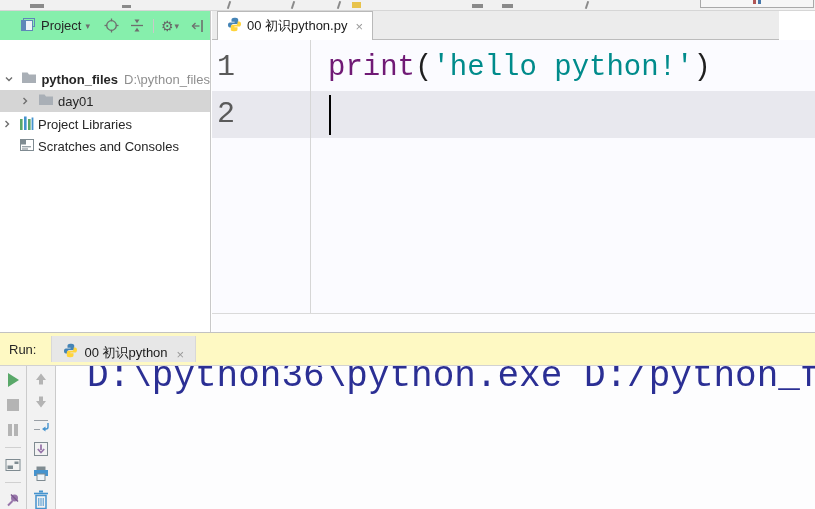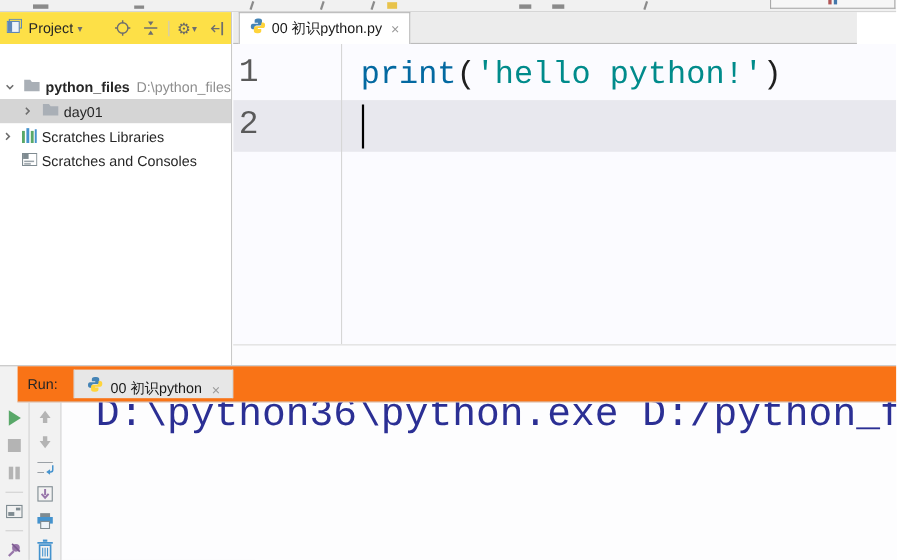--- a/index.html
+++ b/index.html
@@ -13,21 +13,21 @@
   .frag { position:absolute; background:#8a8a8a; }
   .frag-slash { width:2px; height:8px; transform:rotate(18deg); }
   .frag-yellow { background:#e8c34b; }
   .top-btn-frag { position:absolute; left:700px; top:-3px; width:114px; height:11px;
     background:#f6f6f6; border:1px solid #a9a9a9; border-top:none; }
   .btn-dot { position:absolute; top:3px; width:3px; height:4px; }
 
   
   .project-panel { position:absolute; left:0; top:11px; width:211px; height:321px;
     background:#fff; border-right:1px solid #c9c9c9; }
-  .panel-header { height:29px; background:#fde047; display:flex; align-items:center; padding:0 4px 0 6px; }
+  .panel-header { height:29px; background:#86efac; display:flex; align-items:center; padding:0 4px 0 21px; }
   .pp-title { font-size:13px; color:#262626; margin:0 4px 0 6px; }
   .hdr-chev { color:#6e6e6e; font-size:9px; margin-right:2px; }
   .hdr-icons { margin-left:auto; display:flex; align-items:center; gap:7px; }
   .hdr-sep { width:1px; height:14px; background:#c9c9c9; }
   .gear-wrap { display:flex; align-items:center; gap:1px; }
   .gear-glyph { font-size:14px; color:#666; line-height:14px; }
 
   .tree { position:relative; font-size:13px; color:#262626; }
   .tree-row { position:absolute; left:0; width:210px; height:22px; display:flex; align-items:center; }
   .tree-row.selected { background:#d5d5d5; }
@@ -46,32 +46,32 @@
   .tab-close { color:#9a9a9a; font-size:13px; margin-left:3px; cursor:default; }
 
   
   .editor { position:absolute; left:212px; top:40px; width:603px; height:273px;
     background:#fbfbff; overflow:hidden; font-family:"Liberation Mono","DejaVu Sans Mono",monospace; }
   .gutter-sep { position:absolute; left:98px; top:0; bottom:0; width:1px; background:#d6d6d6; z-index:2; }
   .line-row { position:absolute; left:0; width:603px; height:47px; line-height:47px; white-space:nowrap; }
   .line-row.hl { background:#e8e8ee; }
   .lnum { display:inline-block; width:98px; padding-left:5px; font-size:30px; color:#5a5a5a; vertical-align:top; }
   .code { display:inline-block; margin-left:18px; font-size:29px; color:#1f1f1f; vertical-align:top; }
-  .tok-kw { color:#0369a1; }
+  .tok-kw { color:#701a75; }
   .tok-str { color:#008b8b; }
   .caret { position:absolute; left:117px; top:4px; width:2px; height:40px; background:#000; }
 
   .scroll-strip { position:absolute; left:212px; top:313px; width:603px; height:19px;
     background:#fcfcfe; border-top:1px solid #dadada; }
 
   
   .run-panel { position:absolute; left:0; top:332px; width:815px; height:177px;
     background:#f2f2f2; border-top:1px solid #c2c2c2; }
-  .run-tabbar { height:33px; background:#f97316; border-bottom:1px solid #d2d2d2;
-    display:flex; align-items:center;margin-left:16px; }
+  .run-tabbar { height:33px; background:#fef9c3; border-bottom:1px solid #d2d2d2;
+    display:flex; align-items:center; }
   .run-label { font-size:13px; color:#262626; margin-left:9px; }
   .rtab { height:26px; margin-left:15px; display:flex; align-items:flex-end; gap:6px;
     padding:0 11px; background:#e7e7e7; border-left:1px solid #d8d8d8; border-right:1px solid #d8d8d8; }
   .rtab-label { font-size:13px; color:#1a1a1a; white-space:nowrap; }
 
   .run-body { display:flex; height:143px; }
   .rt-col { background:#f2f2f2; border-right:1px solid #cbcbcb; display:flex;
     flex-direction:column; align-items:center; padding-top:6px; gap:9px; overflow:hidden; }
   .rt-col1 { width:27px; }
   .rt-col2 { width:29px; }
@@ -189,21 +189,21 @@
             </svg>
         </span>
         <span style="margin-left:6px;">
           <svg width="15" height="14" viewBox="0 0 15 14">
               <rect x="1" y="3" width="2.6" height="11" fill="#59a869"></rect>
               <rect x="5" y="0.5" width="2.6" height="13.5" fill="#4593ce"></rect>
               <rect x="9" y="3" width="2.6" height="11" fill="#59a869"></rect>
               <rect x="12.6" y="1.5" width="1.8" height="12.5" fill="#4593ce"></rect>
             </svg>
         </span>
-        <span class="t-label">Scratches Libraries</span>
+        <span class="t-label">Project Libraries</span>
       </div>
 
       <div class="tree-row" style="top:95px;">
         <span style="margin-left:20px;">
           <svg width="14" height="12" viewBox="0 0 14 12">
               <rect x="0.5" y="0.5" width="13" height="11" fill="#fff" stroke="#7f8b91"></rect>
               <rect x="1" y="1" width="5" height="4.5" fill="#7f8b91"></rect>
               <rect x="2" y="7" width="9" height="1.4" fill="#9aa3a9"></rect>
               <rect x="2" y="9.3" width="6" height="1.4" fill="#9aa3a9"></rect>
             </svg>

